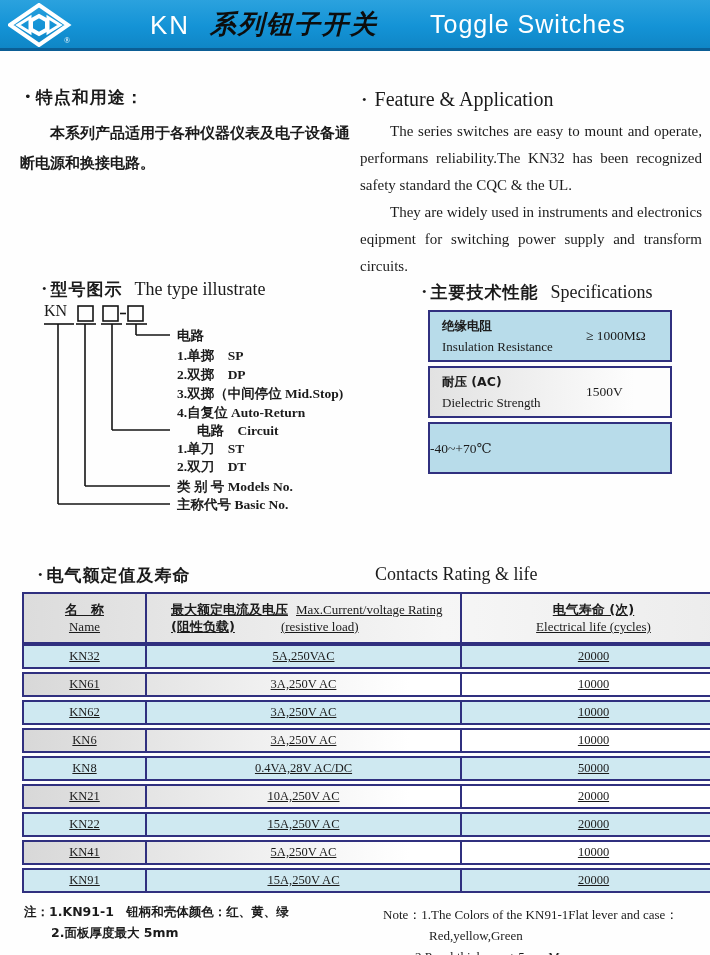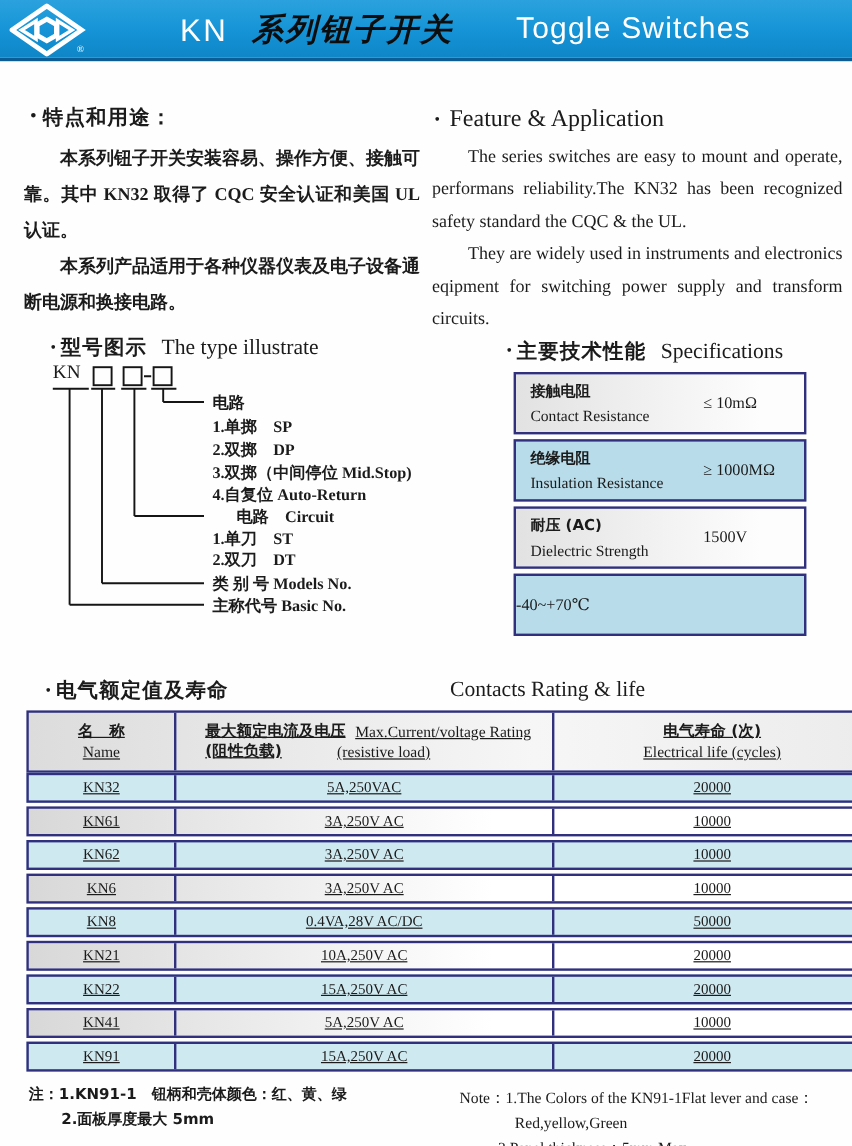--- a/index.html
+++ b/index.html
@@ -93,21 +93,20 @@
     </svg>
     <span class="hdr-kn">KN</span>
     <span class="hdr-series">系列钮子开关</span>
     <span class="hdr-title">Toggle Switches</span>
   </div>
 
   <div class="sec-title zh" style="left:24px;top:86px;text-align:right;">
     <span class="b">•</span><span class="t-zh">特点和用途：</span>
   </div>
   <div class="feat-zh">
-    <p>本系列钮子开关安装容易、操作方便、接触可靠。其中 KN32 取得了 CQC 安全认证和美国 UL 认证。</p>
     <p>本系列产品适用于各种仪器仪表及电子设备通断电源和换接电路。</p>
   </div>
 
   <div class="sec-title en" style="left:362px;top:88px;font-size:20px;">
     <span class="b">•</span><span class="t-en" style="margin-left:4px;font-size:20px;">Feature &amp; Application</span>
   </div>
   <div class="feat-en">
     <p>The series switches are easy to mount and operate, performans reliability.The KN32 has been recognized safety standard the CQC &amp; the UL.</p>
     <p>They are widely used in instruments and electronics eqipment for switching power supply and transform circuits.</p>
   </div>
@@ -147,27 +146,20 @@
     <span class="dg-label" style="top:140px;">1.单刀　ST</span>
     <span class="dg-label" style="top:158px;">2.双刀　DT</span>
     <span class="dg-label" style="top:178px;">类 别 号 Models No.</span>
     <span class="dg-label" style="top:196px;">主称代号 Basic No.</span>
   </div>
 
   <div class="sec-title" style="left:422px;top:281px;">
     <span class="b">•</span><span class="t-zh">主要技术性能</span><span class="t-en">Specifications</span>
   </div>
   <div class="spec-table">
-      <div class="spec-row spec-grad">
-        <div class="spec-left">
-          <div class="spec-zh">接触电阻</div>
-          <div class="spec-en">Contact Resistance</div>
-        </div>
-        <div class="spec-val">≤ 10mΩ</div>
-      </div>
       <div class="spec-row spec-blue">
         <div class="spec-left">
           <div class="spec-zh">绝缘电阻</div>
           <div class="spec-en">Insulation Resistance</div>
         </div>
         <div class="spec-val">≥ 1000MΩ</div>
       </div>
       <div class="spec-row spec-grad">
         <div class="spec-left">
           <div class="spec-zh">耐压 (AC)</div>

